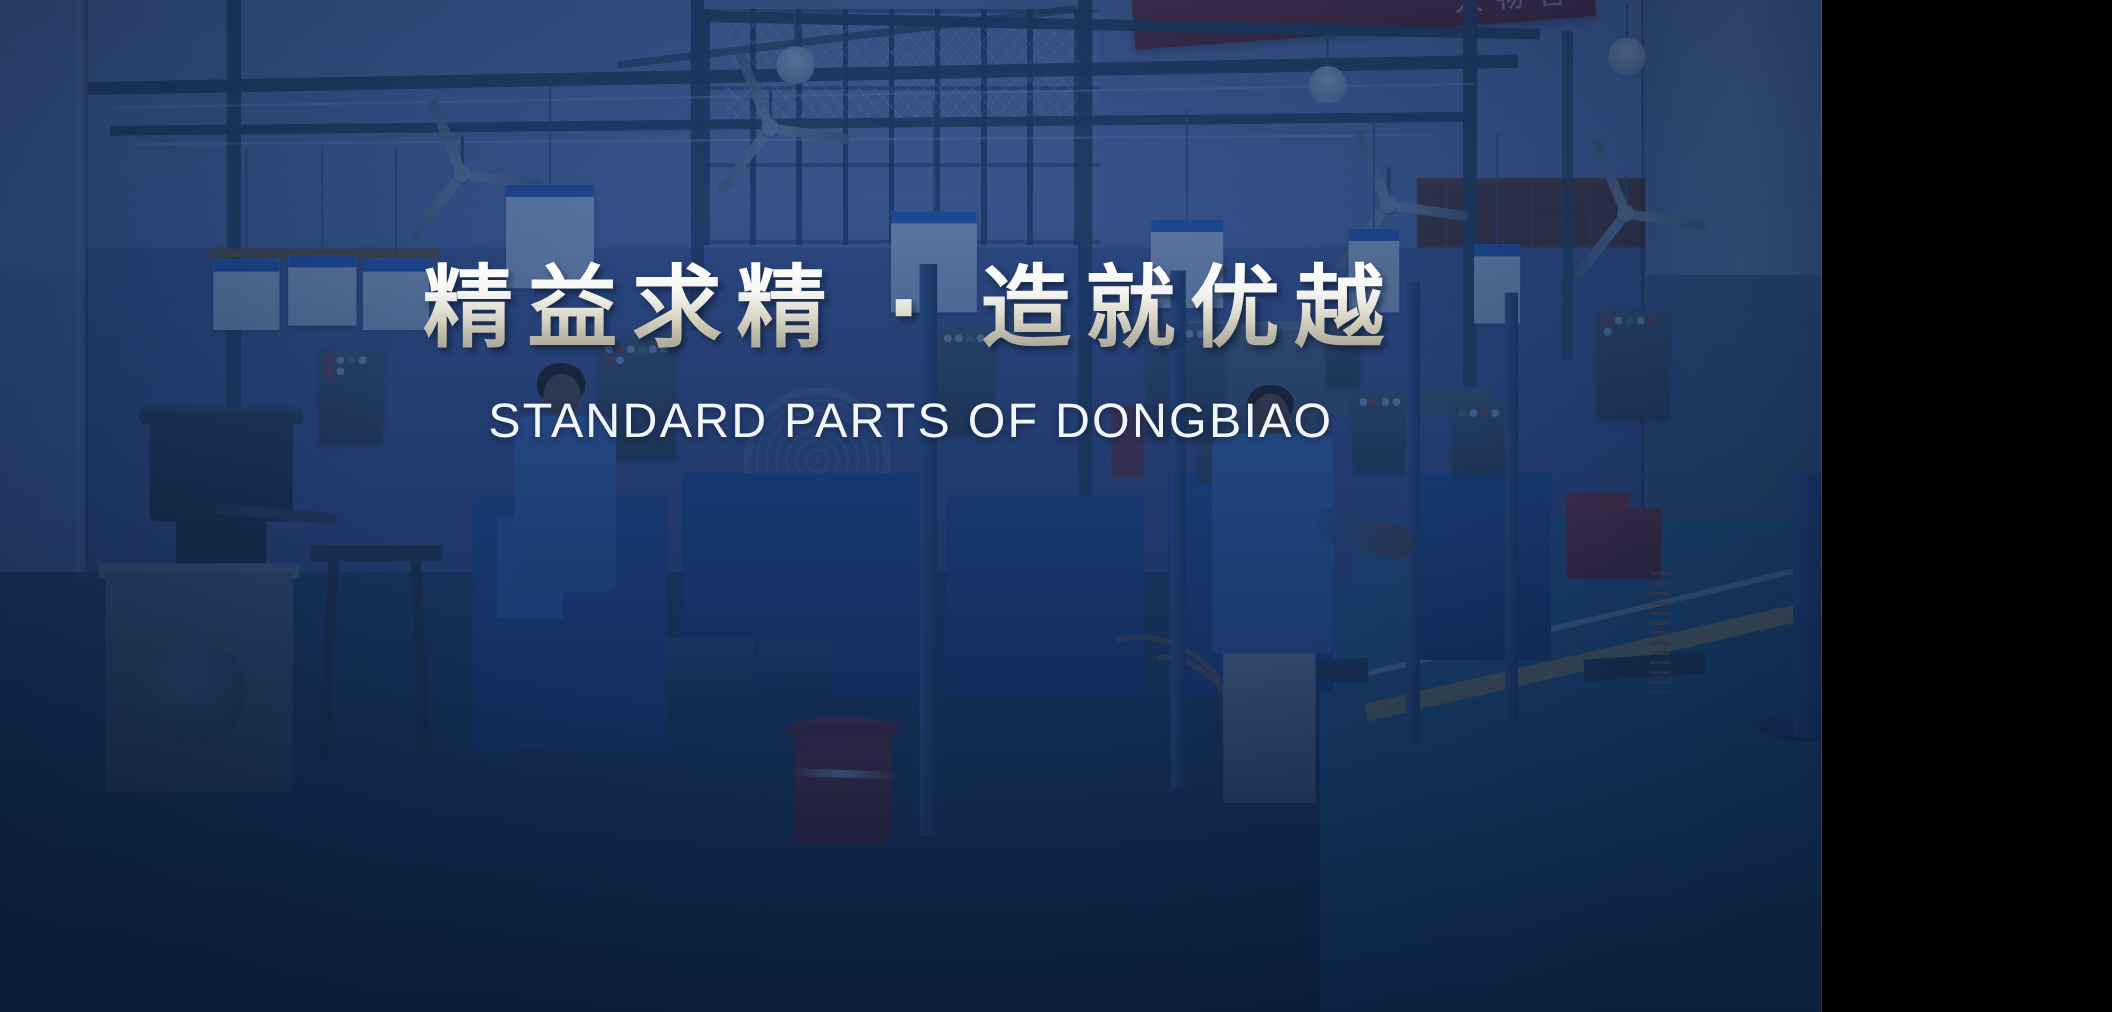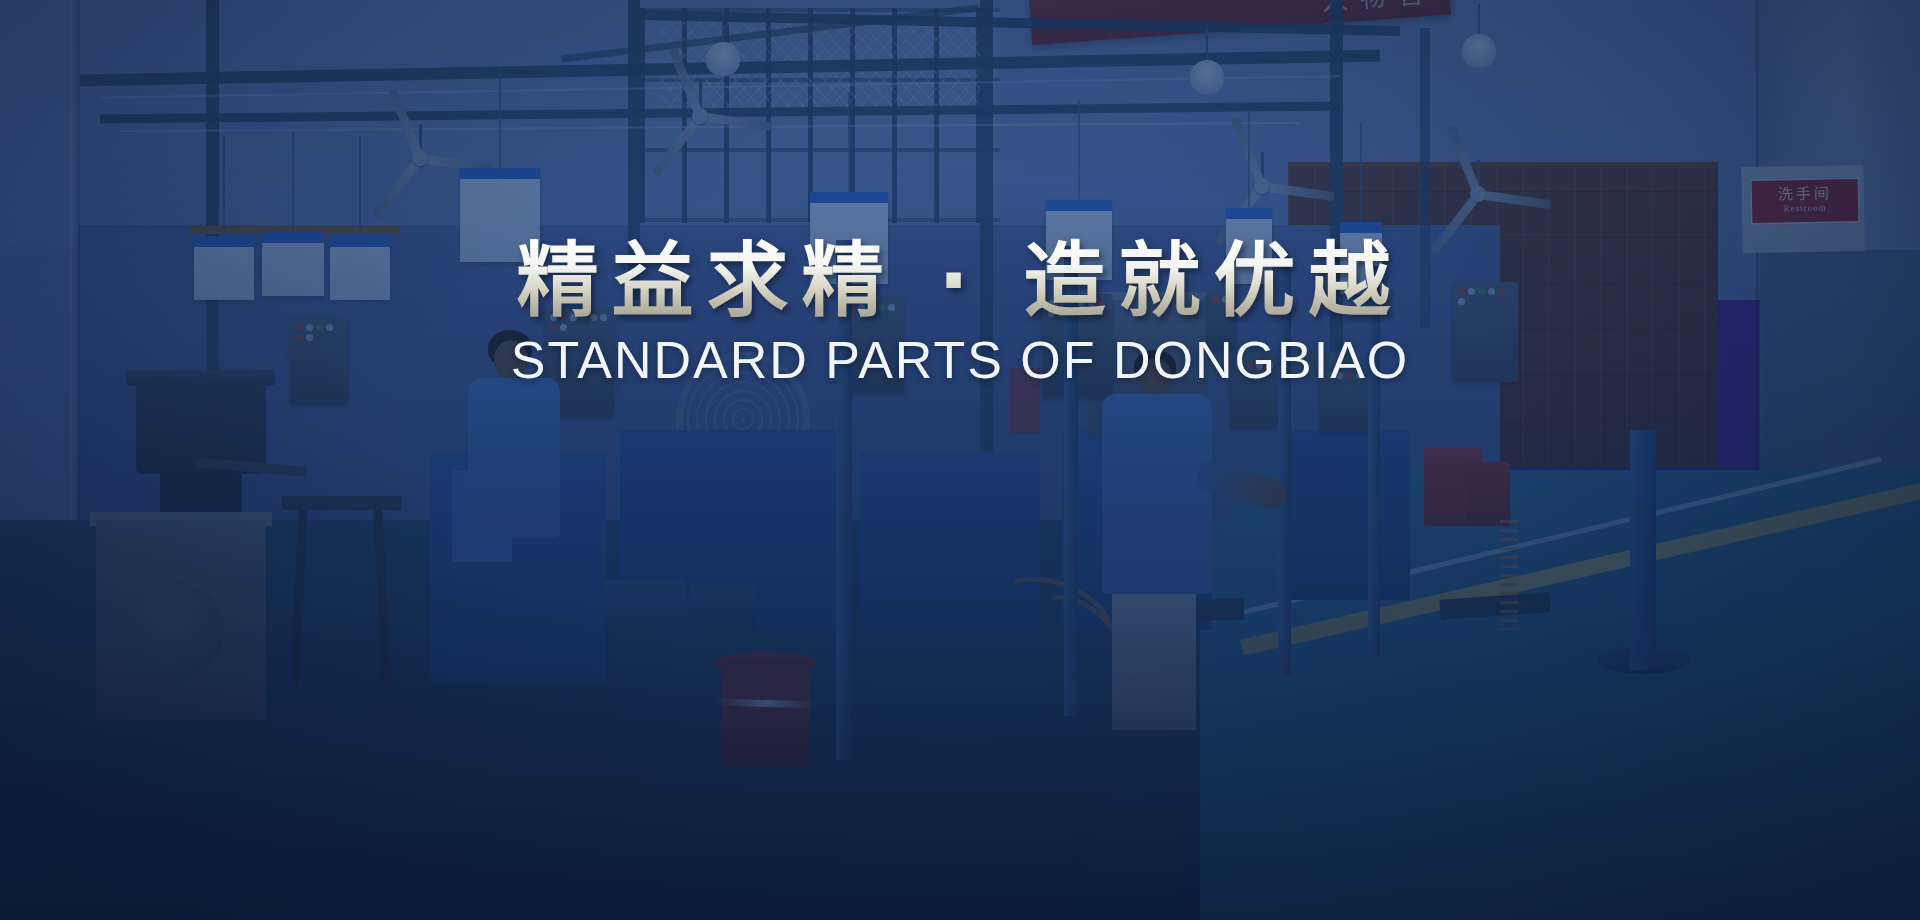--- a/index.html
+++ b/index.html
@@ -1,19 +1,19 @@
 <!DOCTYPE html>
 <html lang="zh-CN"><head>
 <meta charset="utf-8">
 <title>Dongbiao Hero Banner</title>
 <style>
   html,body{margin:0;padding:0;background:#000;}
   body{width:1920px;height:920px;overflow:hidden;font-family:"Liberation Sans","DejaVu Sans",sans-serif;}
 
-  #hero{position:relative;width:1920px;height:920px;overflow:hidden;background:#4c1d95;}
+  #hero{position:relative;width:1656px;height:920px;overflow:hidden;background:#4c1d95;}
 
   
   .photo{position:absolute;inset:0;overflow:hidden;}
 
   
   .wall-upper{position:absolute;left:0;top:0;width:1920px;height:300px;
     background:linear-gradient(180deg,#8094c4 0%,#7b90c2 45%,#6f85b8 100%);}
   
   .wall-left{position:absolute;left:0;top:0;width:78px;height:920px;
     background:linear-gradient(180deg,#7f94c5 0%,#7d92c3 26%,#6e82b4 28%,#6a7fb2 72%,#5f76ab 100%);}
@@ -257,21 +257,21 @@
   
   .content{position:absolute;left:0;right:0;top:236px;text-align:center;z-index:40;
     padding:0 240px;box-sizing:border-box;}
   .headline{font-size:82px;line-height:1.1;font-weight:700;letter-spacing:13px;
     font-family:"DejaVu Sans","Liberation Sans",sans-serif;margin:0;
     background:linear-gradient(180deg,#ffffff 0%,#f4f5f2 34%,#d9d6c6 58%,#b9b6a6 78%,#9d9a8c 100%);
     -webkit-background-clip:text;background-clip:text;color:transparent;
     -webkit-text-fill-color:transparent;
     filter:drop-shadow(3px 4px 3px rgba(8,18,36,.55));
     white-space:nowrap;}
-  .subhead{margin:4px 0 0;font-size:52px;letter-spacing:2px;color:#f2f6fb;font-weight:400;
+  .subhead{margin:32px 0 0;font-size:44px;letter-spacing:2px;color:#f2f6fb;font-weight:400;
     font-family:"Liberation Sans","DejaVu Sans",sans-serif;white-space:nowrap;
     text-shadow:0 2px 6px rgba(8,18,36,.5);}
   .desc{margin:40px auto 0;max-width:760px;font-size:17px;line-height:2.15;color:#eef3f9;
     font-family:"DejaVu Sans","Liberation Sans",sans-serif;
     text-shadow:0 1px 4px rgba(8,18,36,.65);text-align:center;}
 </style>
 </head>
 <body>
 
 <div id="hero">

